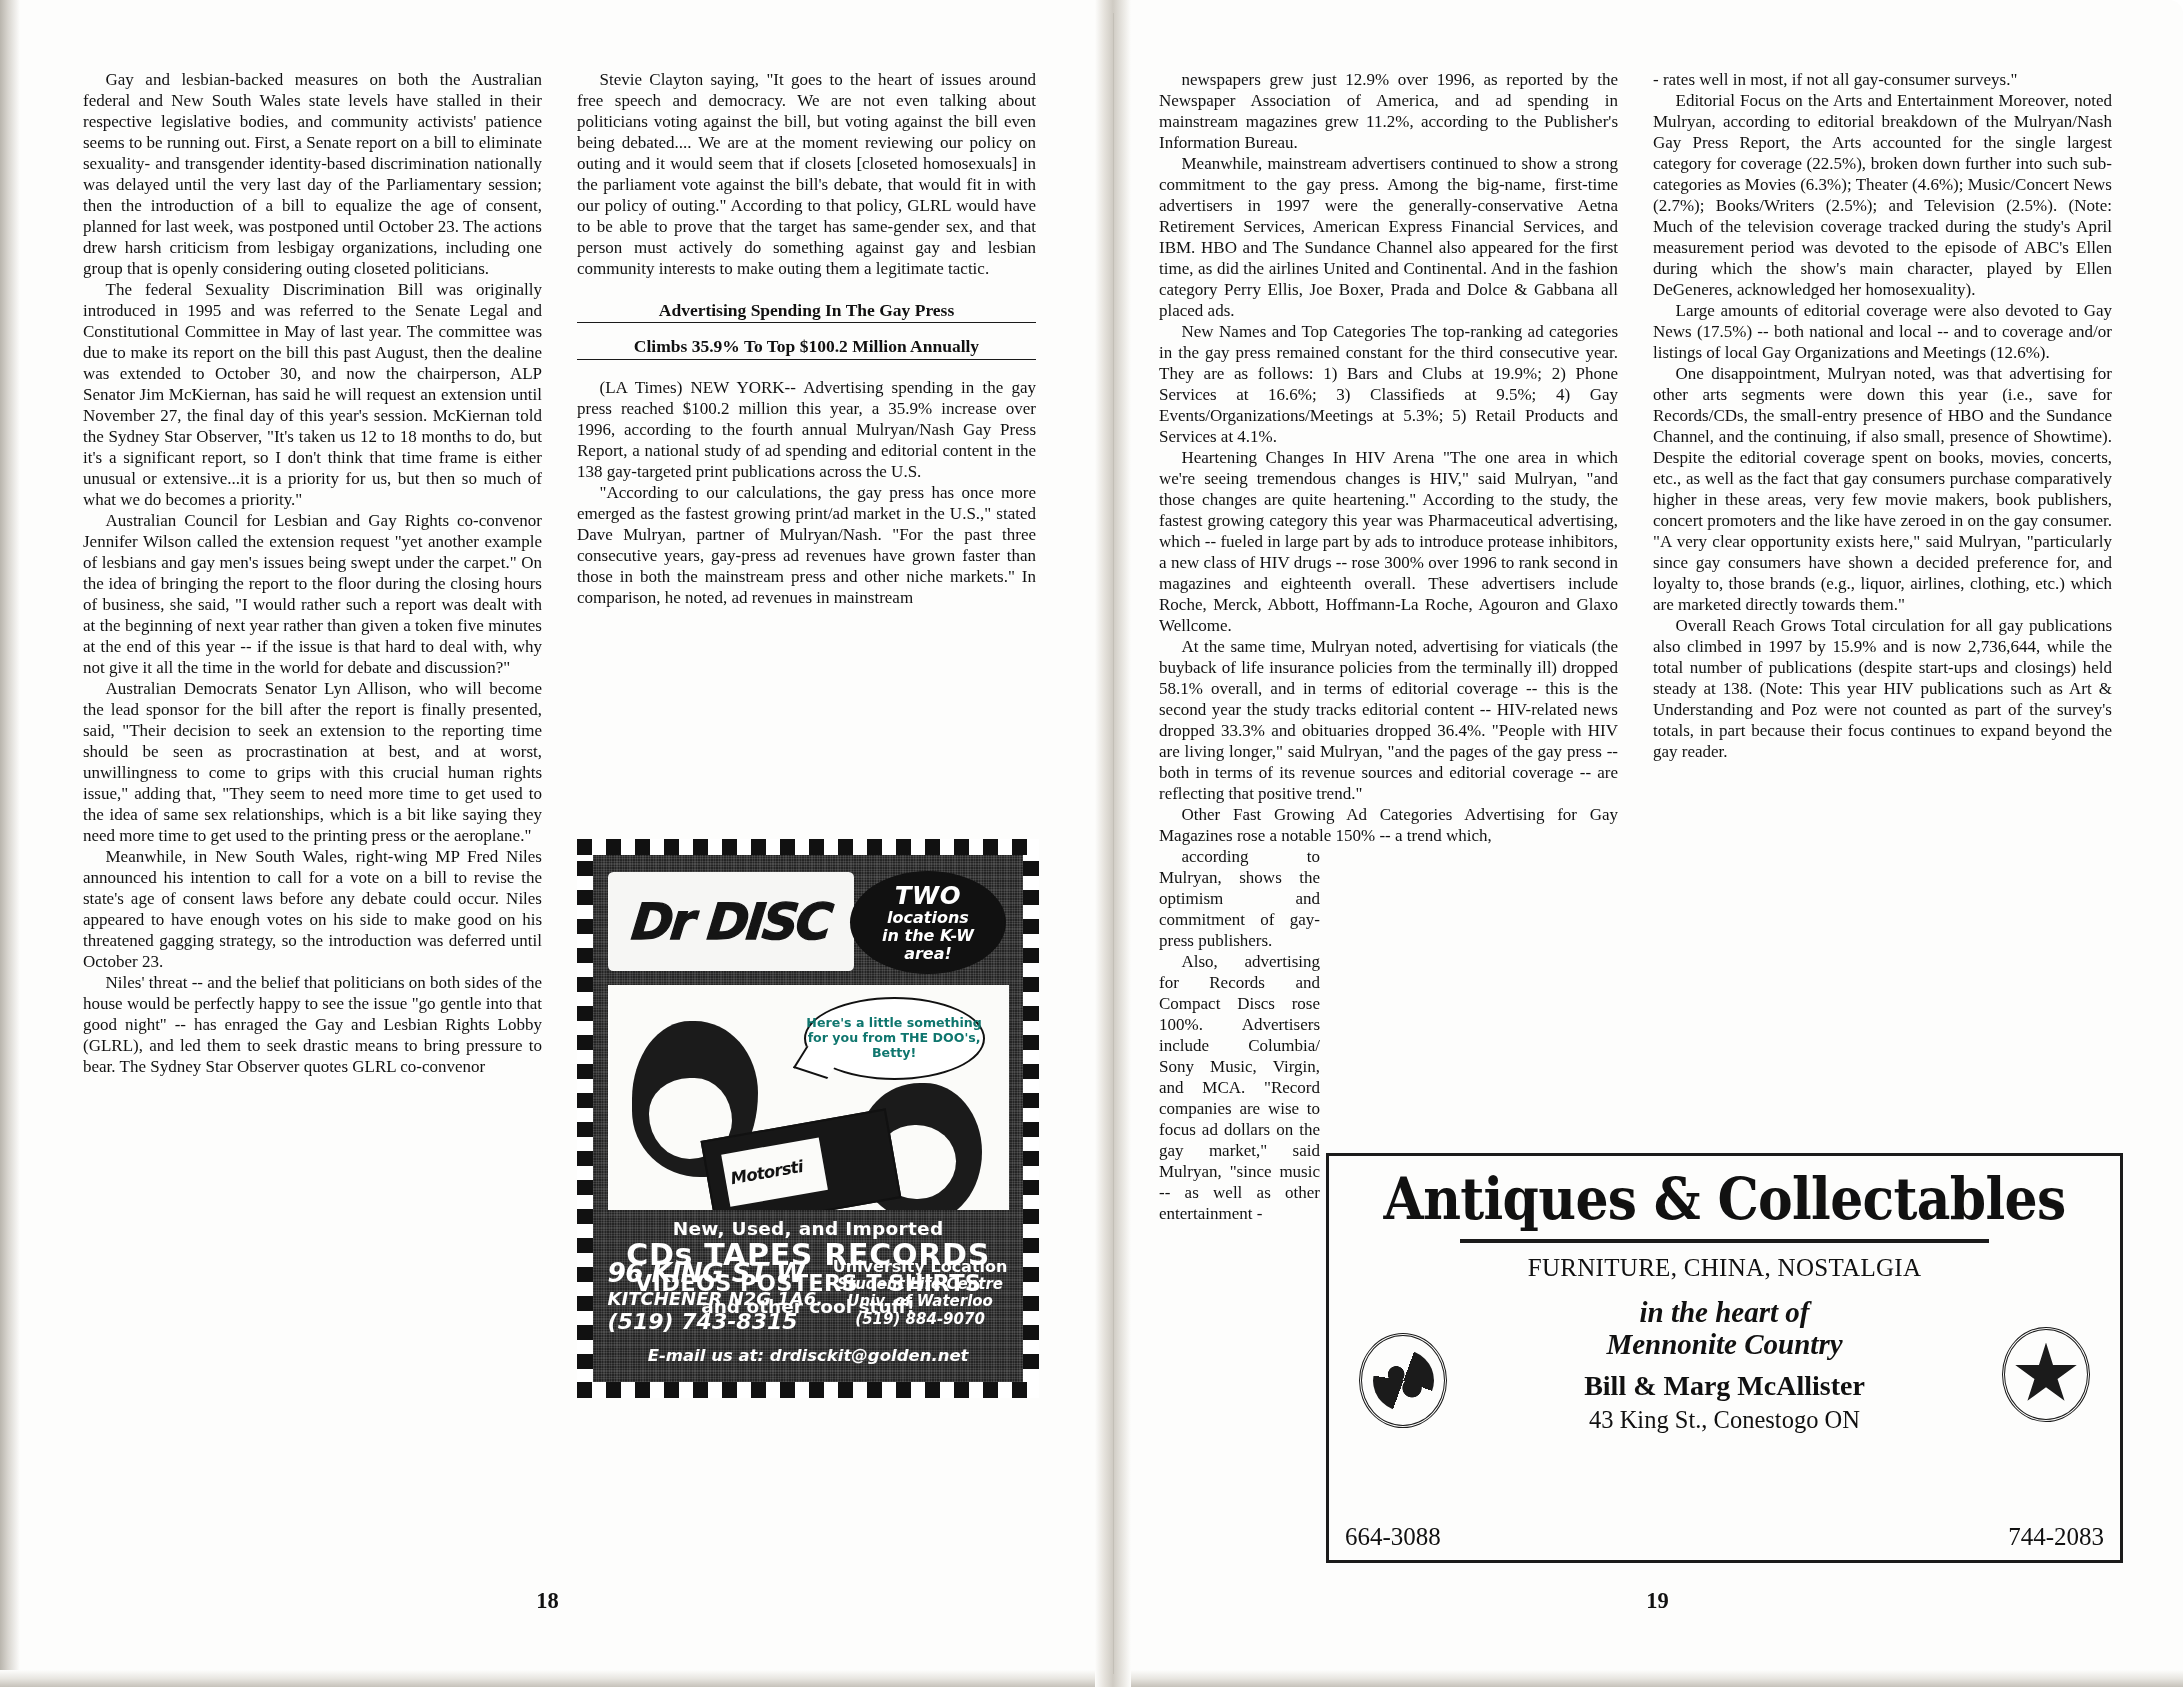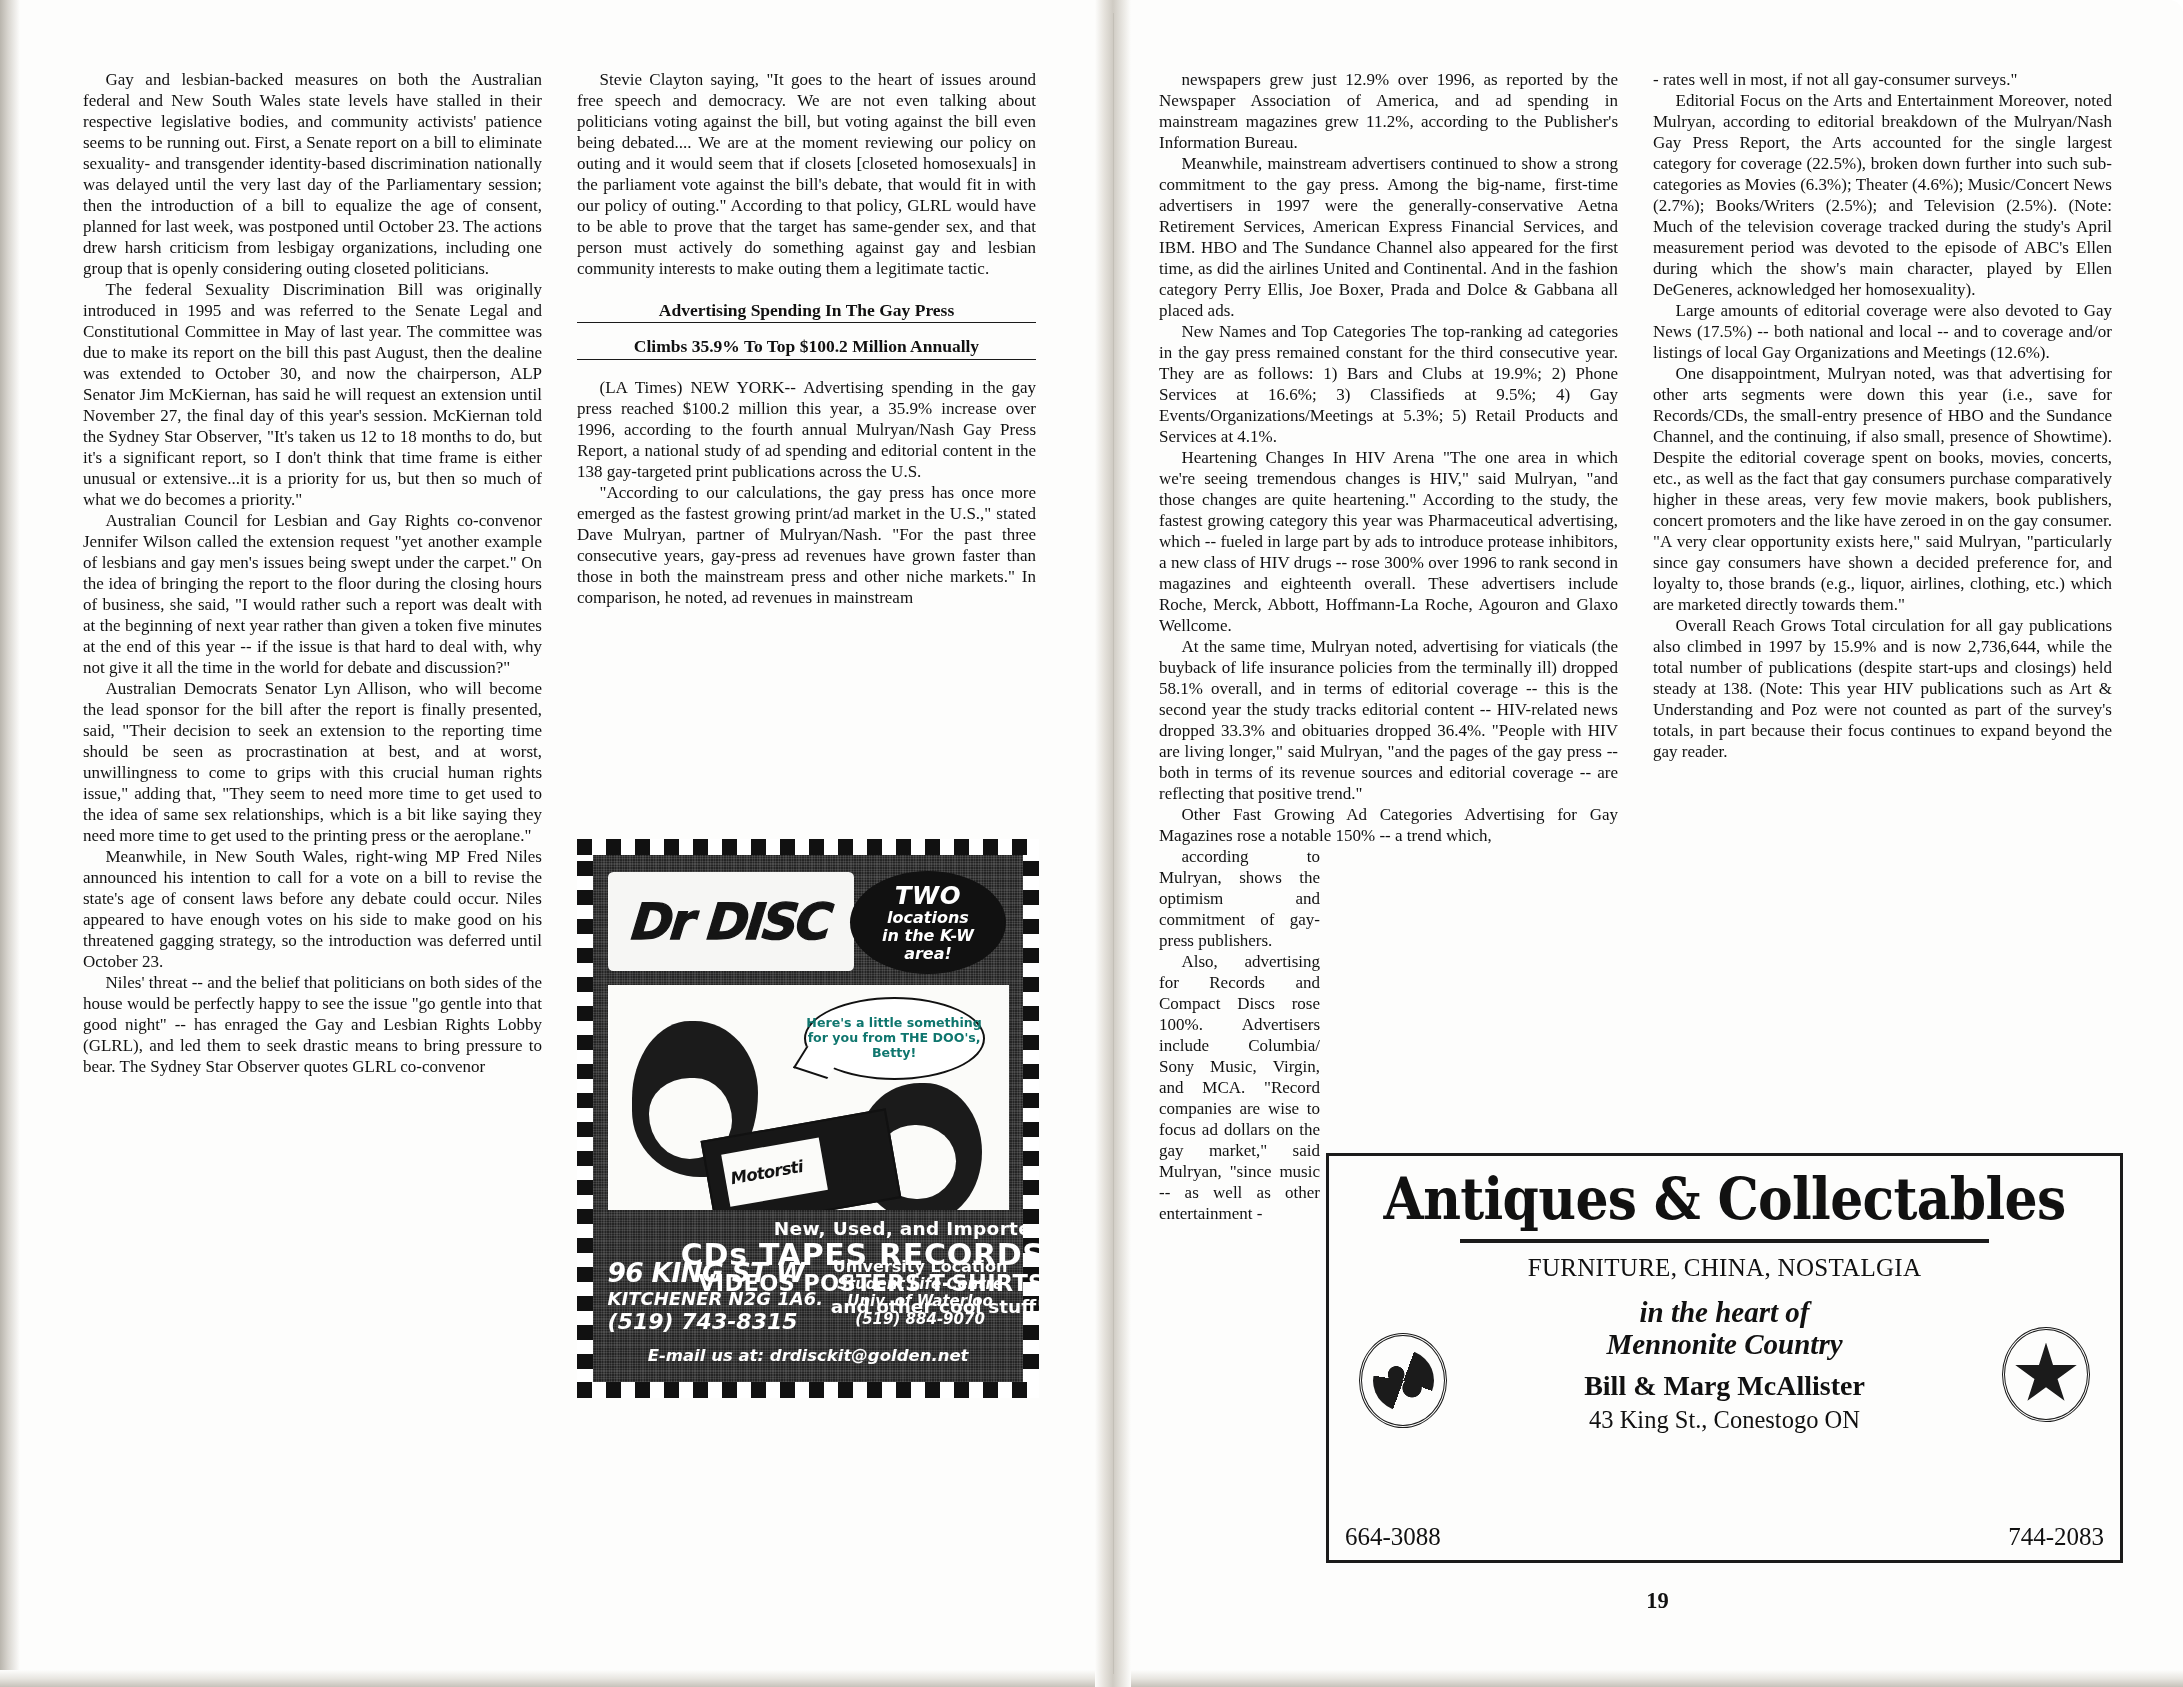--- a/index.html
+++ b/index.html
@@ -80,21 +80,21 @@
     background:#1b1b1b;border-radius:52% 48% 46% 54%/48% 52% 52% 48%;}
   .head-w:before{content:"";position:absolute;left:20px;top:42px;width:78px;height:74px;
     background:#fbfbf9;border-radius:48% 52% 50% 50%/46% 50% 52% 50%;}
   .record{position:absolute;left:99px;bottom:-5.3px;width:184px;height:87px;
     background:#171717;transform:rotate(-10deg);border:2.6px solid #111;}
   .record .lab{position:absolute;left:16px;top:14.6px;width:99px;height:53px;
     background:#fbfbf9;}
   .record .lab .rt{font-family:"DejaVu Sans",sans-serif;font-weight:bold;font-style:italic;
     font-size:16.5px;color:#131313;padding:16px 0 0 5.3px;letter-spacing:-0.7px;}
   .dd-copy{position:absolute;left:14.6px;top:363px;width:401px;
-    text-align:right;color:#fff;font-family:"DejaVu Sans",sans-serif;padding-left:36px;}
+    text-align:center;color:#fff;font-family:"DejaVu Sans",sans-serif;}
   .dd-copy .l1{font-size:18.5px;font-weight:bold;letter-spacing:0.3px;}
   .dd-copy .l2{font-size:30px;font-weight:bold;letter-spacing:0.7px;line-height:1.08;}
   .dd-copy .l3{font-size:22.5px;font-weight:bold;letter-spacing:0.3px;line-height:1.1;}
   .dd-copy .l4{font-size:18.5px;font-weight:bold;}
   .dd-addr{position:absolute;left:14.6px;bottom:48px;width:401px;display:flex;color:#fff;}
   .dd-addr .left{width:224px;font-family:"DejaVu Sans",sans-serif;font-style:italic;font-weight:bold;}
   .dd-addr .left .a1{font-size:26.5px;letter-spacing:-0.7px;}
   .dd-addr .left .a2{font-size:18px;}
   .dd-addr .left .a3{font-size:22px;}
   .dd-addr .right{width:177px;font-family:"DejaVu Sans",sans-serif;font-weight:bold;text-align:center;}
@@ -262,16 +262,17 @@
       <div class="anq-name">Bill &amp; Marg McAllister</div>
       <div class="anq-addr">43 King St., Conestogo ON</div>
 
       <div class="anq-phones">
         <span>664-3088</span>
         <span>744-2083</span>
       </div>
     </div>
   </div>
 
+  <div class="pageno" id="pn-left">18</div>
   <div class="pageno" id="pn-right">19</div>
 
 </div>
 
 
 </body></html>

